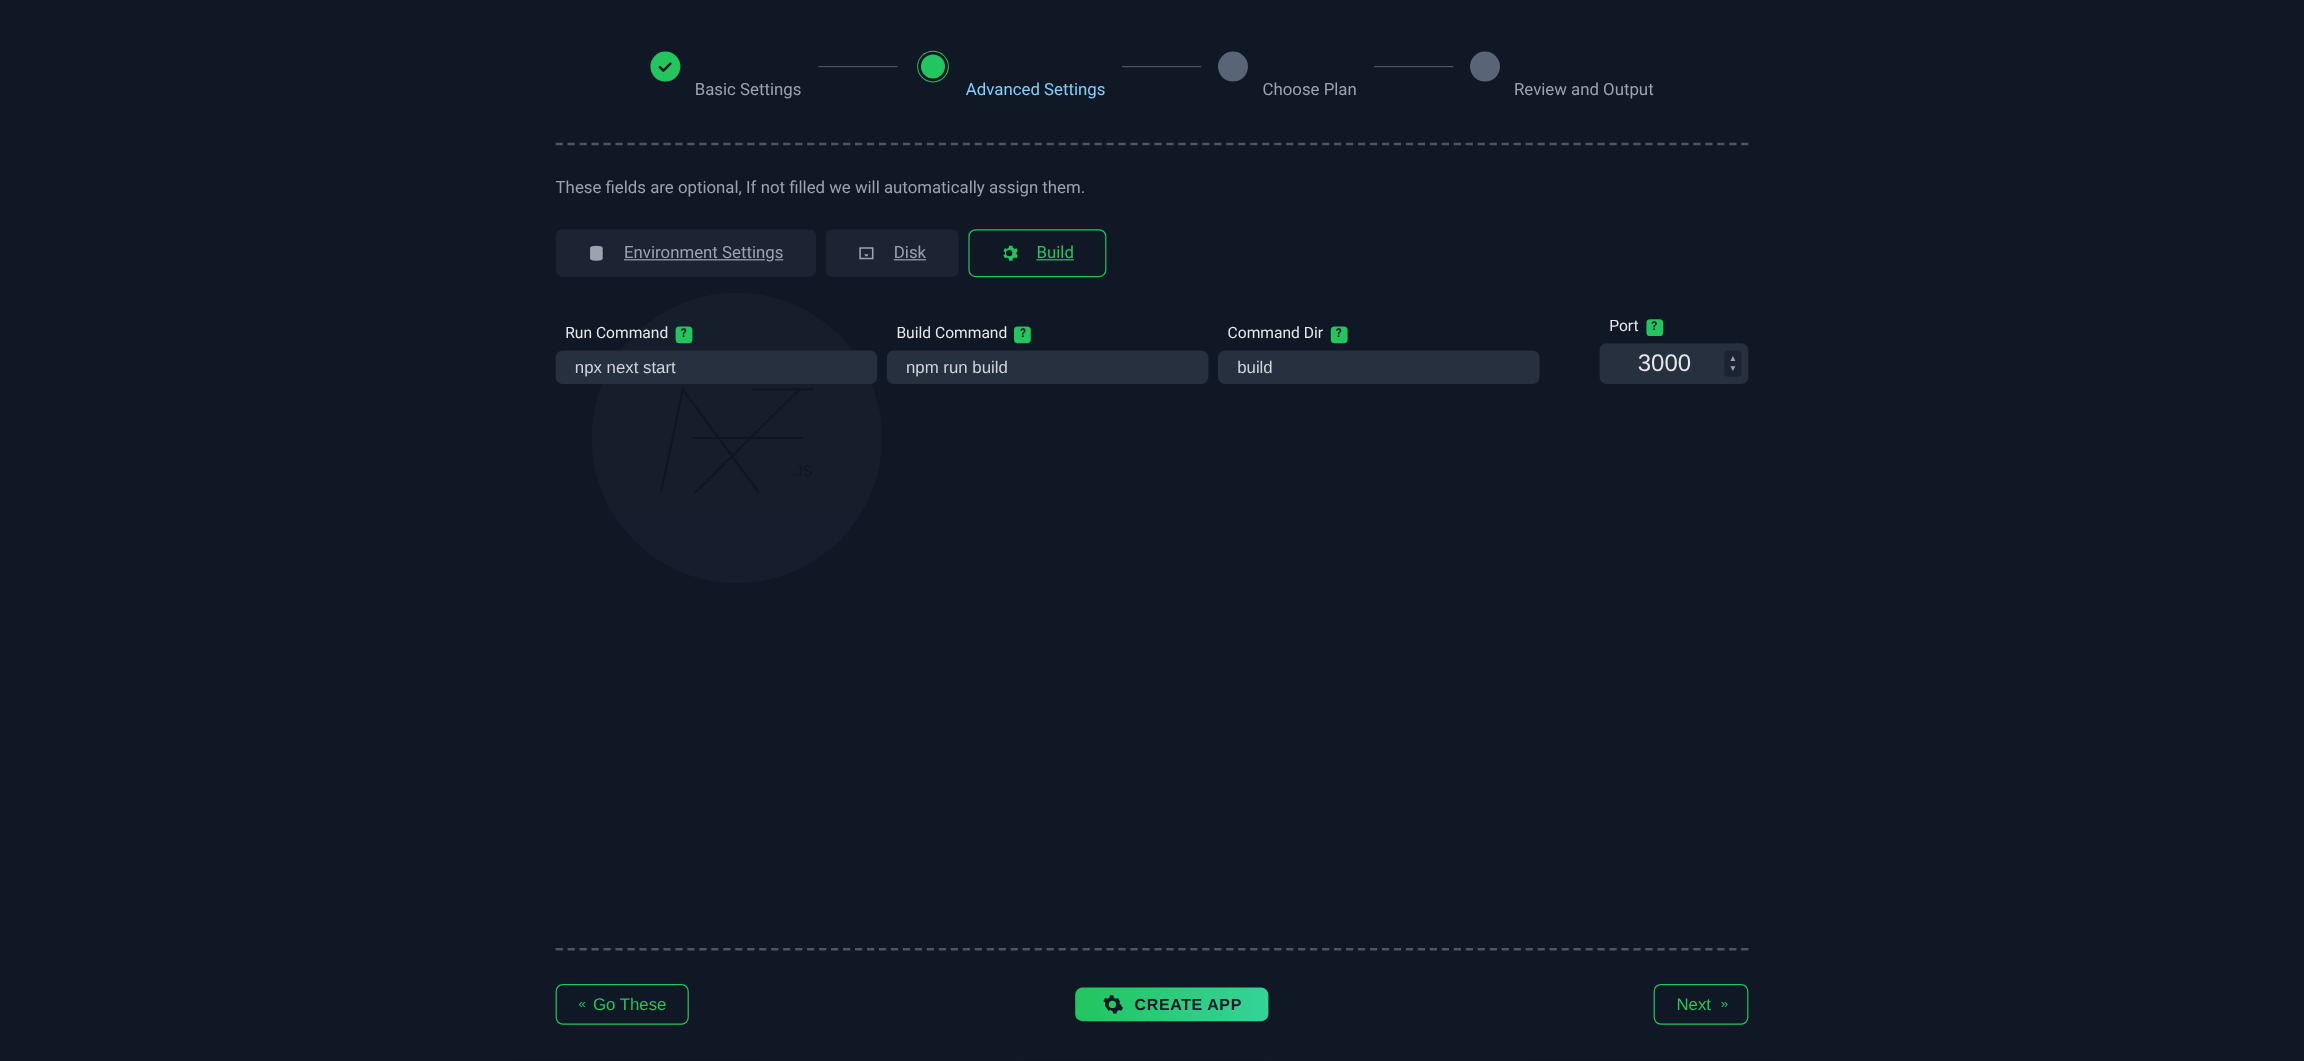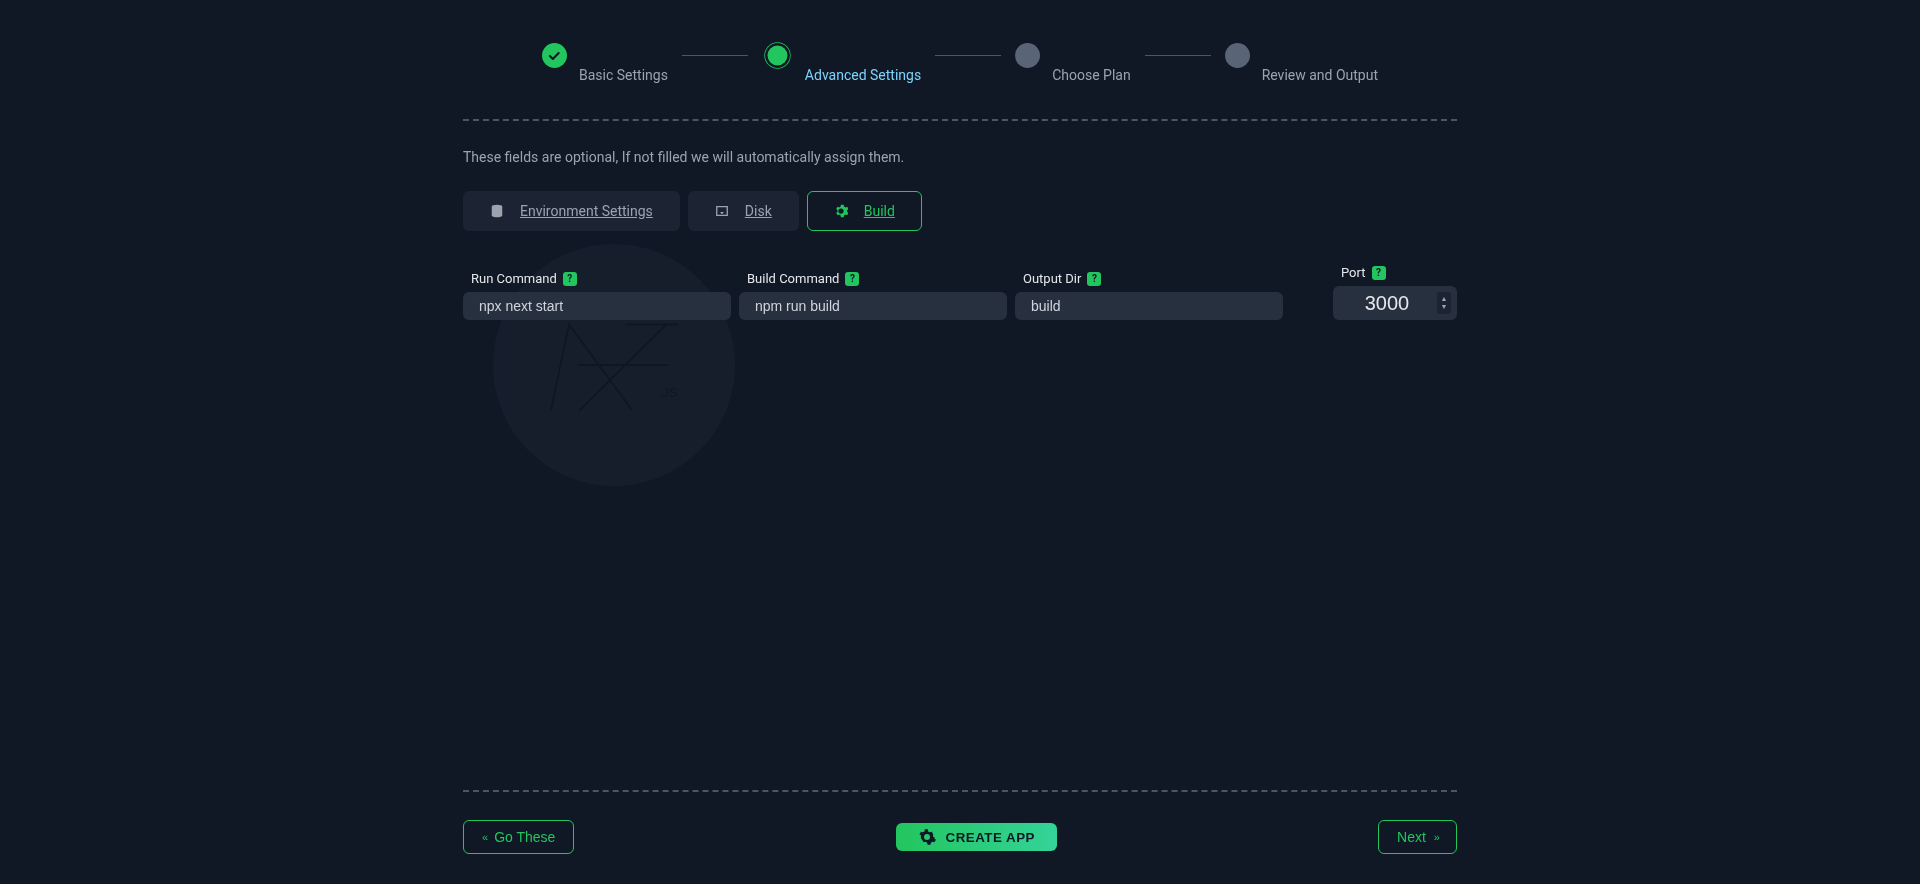--- a/index.html
+++ b/index.html
@@ -250,21 +250,21 @@
       </div>
       <div class="field f-build">
         <div class="label-row">
           <label>Build Command</label>
           <span class="help-badge">?</span>
         </div>
         <input class="text-input" type="text" placeholder="npm run build" style="">
       </div>
       <div class="field f-out">
         <div class="label-row">
-          <label>Output Dir</label>
+          <label>Command Dir</label>
           <span class="help-badge">?</span>
         </div>
         <input class="text-input" type="text" placeholder="build" style="">
       </div>
       <div class="field f-port">
         <div class="label-row">
           <label>Port</label>
           <span class="help-badge">?</span>
         </div>
         <div class="number-wrap">

